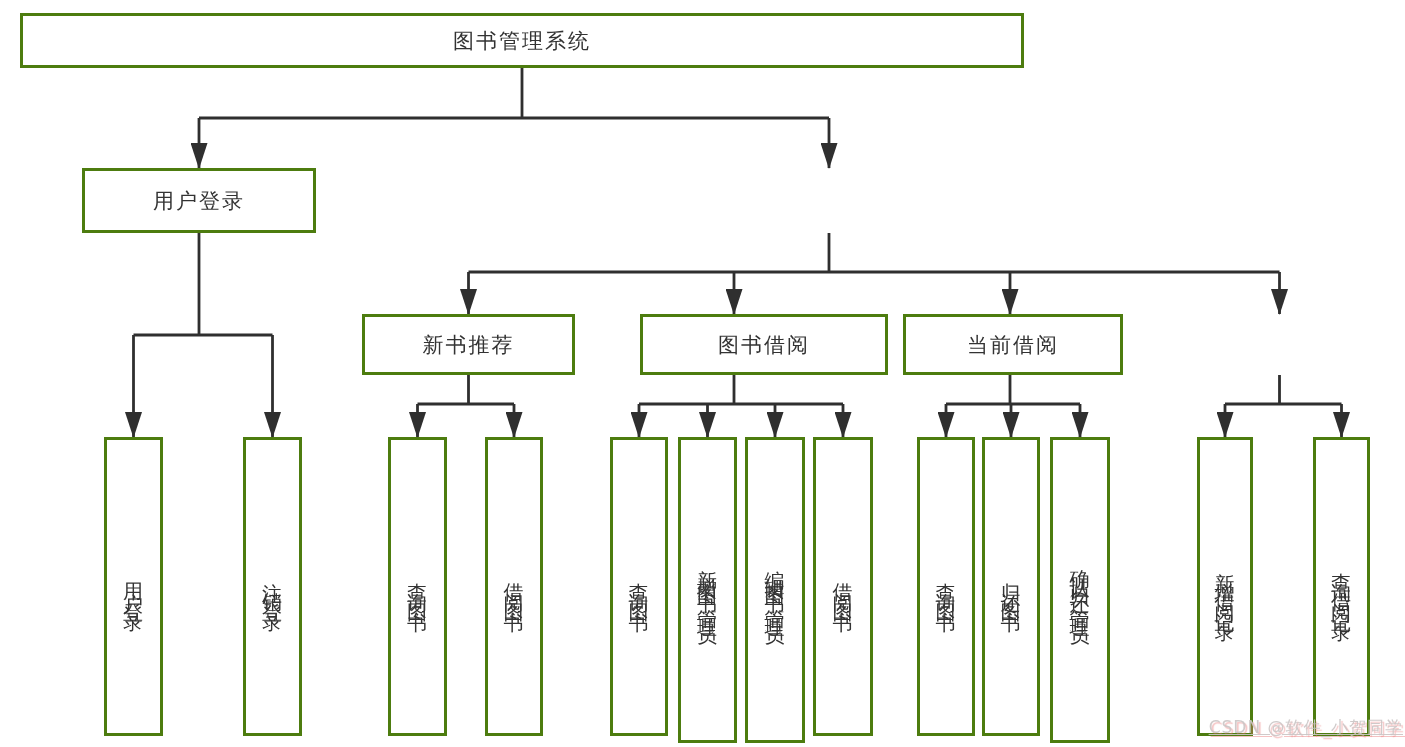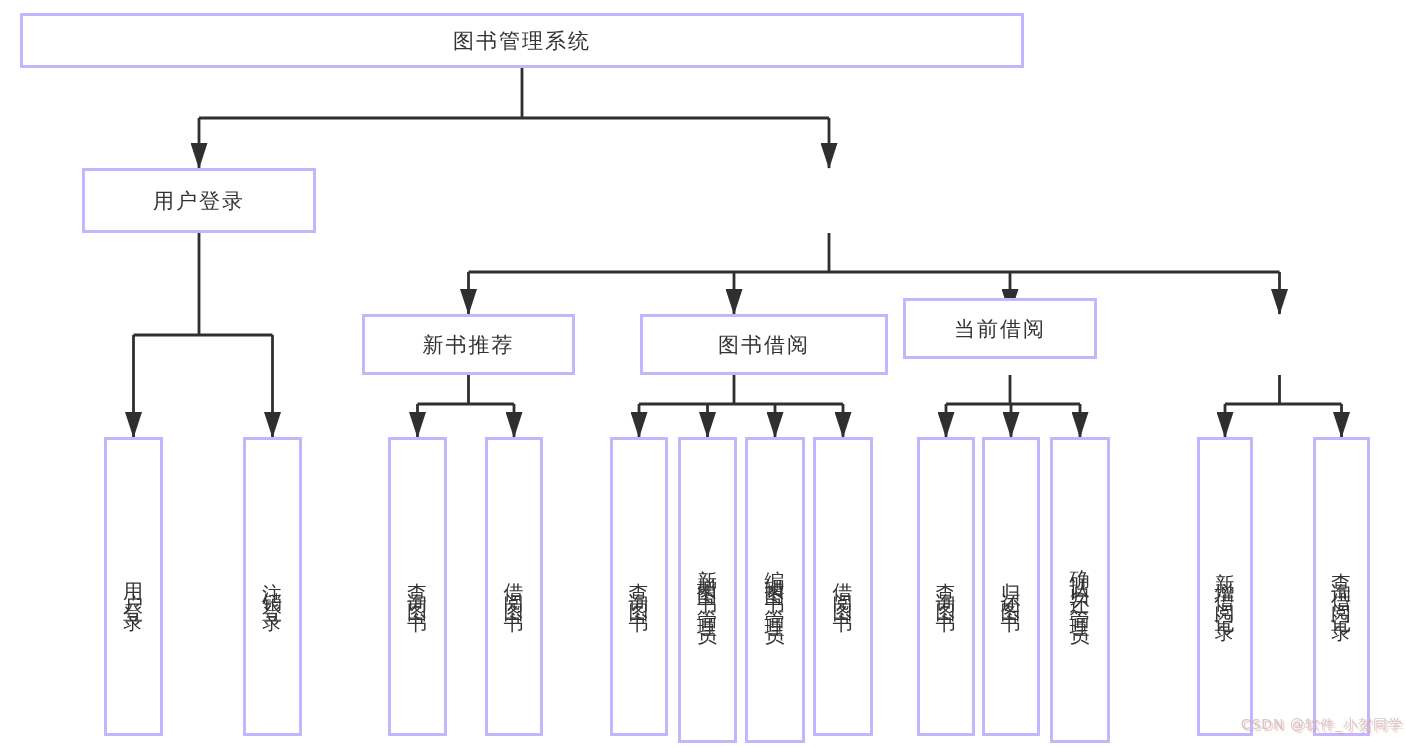--- a/index.html
+++ b/index.html
@@ -3,36 +3,37 @@
 <meta charset="utf-8">
 <style>
   html,body{margin:0;padding:0;background:#fff;}
   .stage{
     position:relative;width:1405px;height:747px;background:#ffffff;
     font-family:"DejaVu Sans","Liberation Sans",sans-serif;
     color:#333;overflow:hidden;
   }
   .wires{position:absolute;left:0;top:0;width:1405px;height:747px;}
   .node{
-    position:absolute;background:#fff;border:3px solid #c4b5fd;
+    position:absolute;background:#fff;border:3px solid #4d7c0f;
     box-sizing:border-box;display:flex;align-items:center;justify-content:center;
     z-index:2;
   }
   .h-label{font-size:21px;letter-spacing:2px;white-space:nowrap;}
   .leaf .v-label{
     writing-mode:vertical-rl;text-orientation:mixed;
     font-size:20px;letter-spacing:10px;line-height:1;white-space:nowrap;
   }
   .leaf.long .v-label{letter-spacing:8px;}
   .watermark{
     position:absolute;right:2px;top:716px;z-index:3;
-    font-size:14px;letter-spacing:1px;
+    font-size:17px;letter-spacing:1px;
     color:rgba(203,198,198,0.92);
     text-shadow:2px 2px 1px rgba(232,120,120,0.45);
     white-space:nowrap;
+    text-decoration:underline;
   }
 </style>
 </head>
 <body>
 
 <div class="stage">
 
   <svg class="wires" viewBox="0 0 1405 747" xmlns="http://www.w3.org/2000/svg">
     <defs>
       <marker id="arw" viewBox="0 0 26 17" refX="25" refY="8.5" markerWidth="26" markerHeight="17" markerUnits="userSpaceOnUse" orient="auto">
@@ -83,21 +84,21 @@
   <div class="node" style="left:82px;top:168px;width:234px;height:65px;">
     <span class="h-label">用户登录</span>
   </div>
 
   <div class="node" style="left:362px;top:314px;width:213px;height:61px;">
     <span class="h-label">新书推荐</span>
   </div>
   <div class="node" style="left:640px;top:314px;width:248px;height:61px;">
     <span class="h-label">图书借阅</span>
   </div>
-  <div class="node" style="left:903px;top:298px;width:194px;height:61px;text-align:right;">
+  <div class="node" style="left:903px;top:314px;width:220px;height:61px;text-align:right;">
     <span class="h-label">当前借阅</span>
   </div>
 
   <div class="node leaf" style="left:104px;top:437px;width:59px;height:299px;">
     <span class="v-label">用户登录</span>
   </div>
   <div class="node leaf" style="left:243px;top:437px;width:59px;height:299px;">
     <span class="v-label">注销登录</span>
   </div>
 

